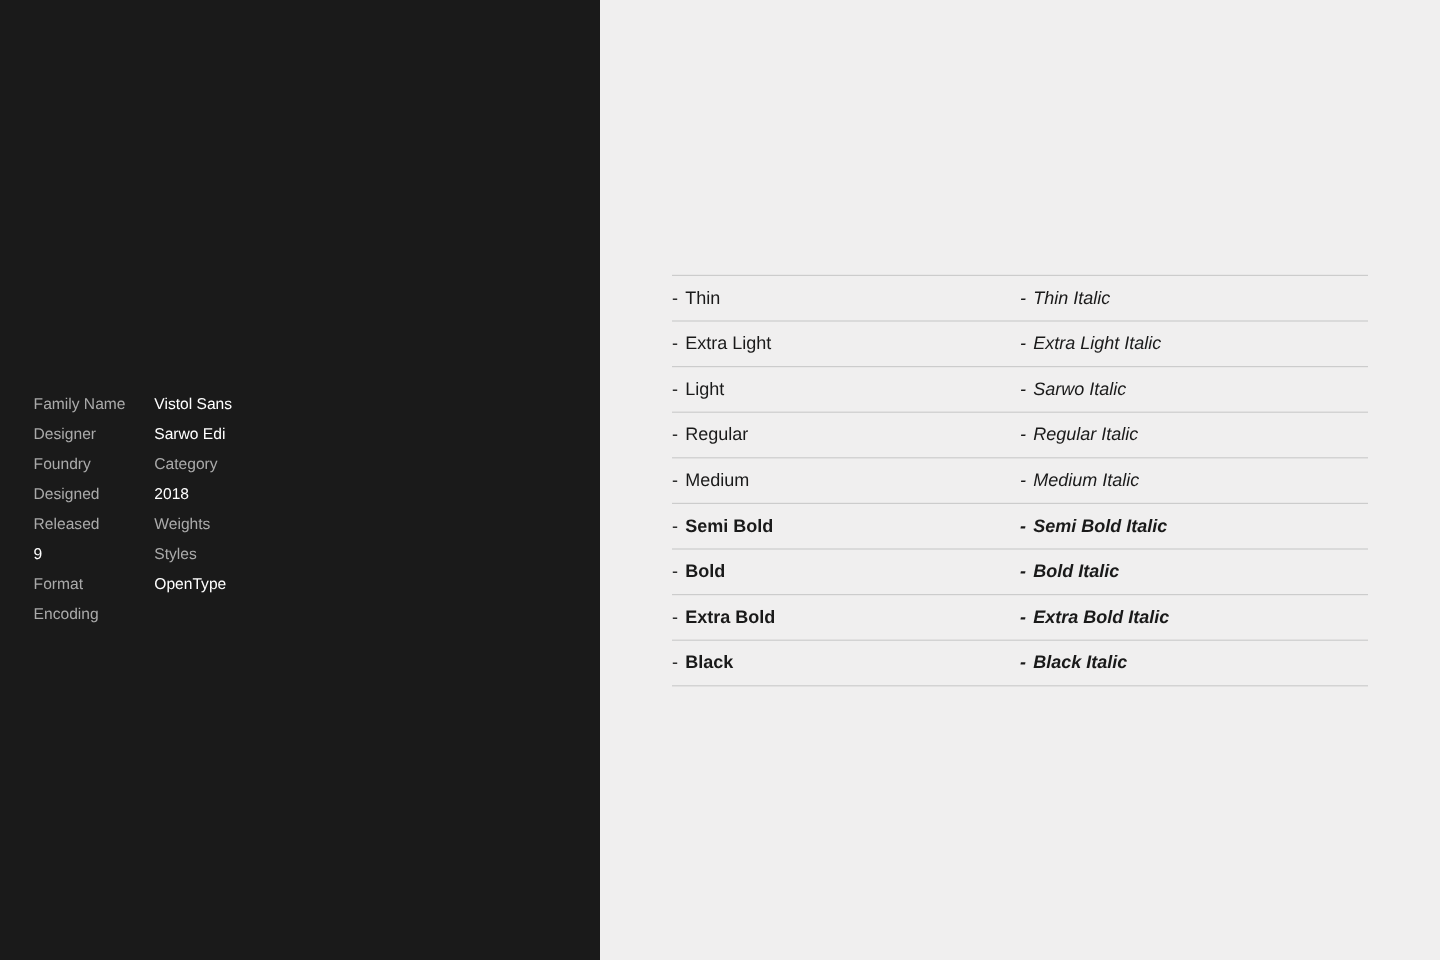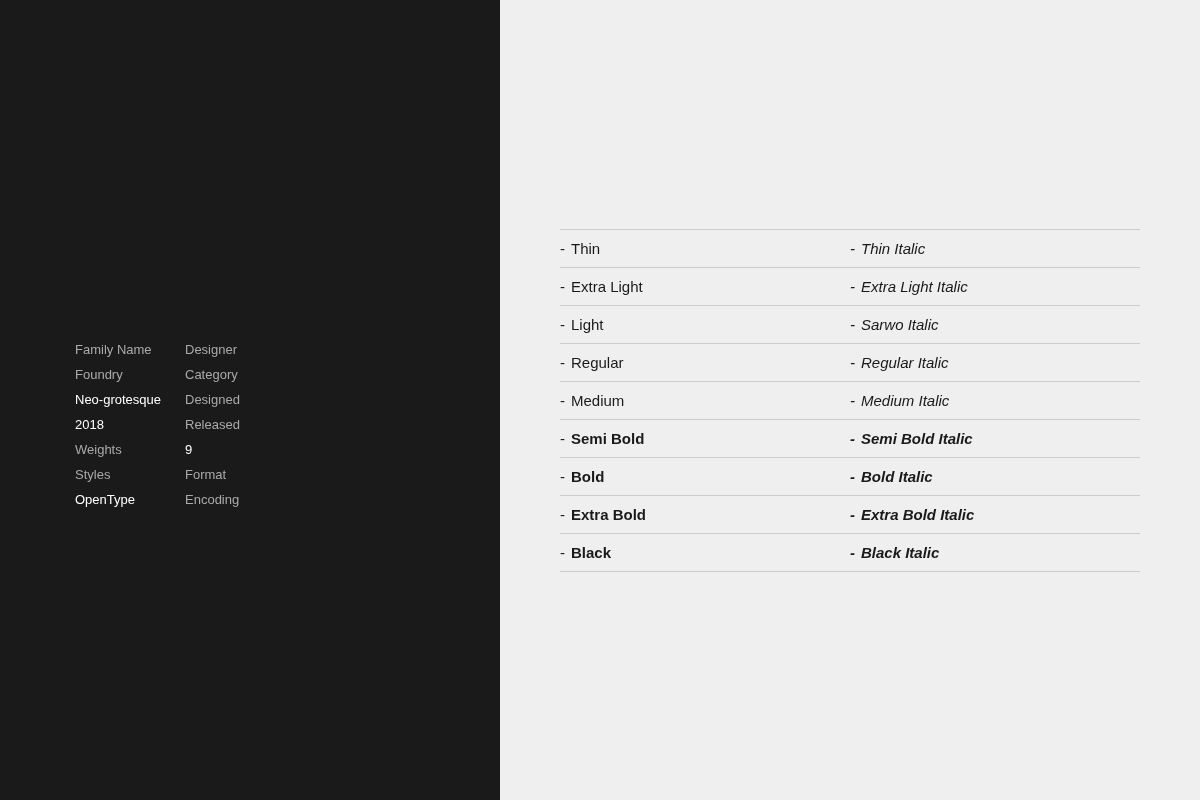--- a/index.html
+++ b/index.html
@@ -17,21 +17,21 @@
     }
 
     .left-panel {
       width: 500px;
       min-width: 500px;
       background-color: #1a1a1a;
       color: #ffffff;
       display: flex;
       flex-direction: column;
       justify-content: center;
-      padding: 60px 75px;
+      padding: 60px 28px;
     }
 
     .font-title {
       font-size: 58px;
       font-weight: 900;
       letter-spacing: -1px;
       margin-bottom: 48px;
       line-height: 1.1;
     }
 
@@ -114,24 +114,25 @@
   </style>
 </head>
 <body>
 
 <div class="left-panel">
   <h1 class="font-title"></h1>
 
   <div class="meta-table">
 
   <span class="meta-label">Family Name</span>
+      <span class="meta-value">Vistol Sans</span>
       <span class="meta-label">Designer</span>
+      <span class="meta-value">Sarwo Edi</span>
       <span class="meta-label">Foundry</span>
       <span class="meta-label">Category</span>
-      <span class="meta-value">Neo-grotesque</span>
       <span class="meta-label">Designed</span>
       <span class="meta-value">2018</span>
       <span class="meta-label">Released</span>
       <span class="meta-label">Weights</span>
       <span class="meta-value">9</span>
       <span class="meta-label">Styles</span>
       <span class="meta-label">Format</span>
       <span class="meta-value">OpenType</span>
       <span class="meta-label">Encoding</span>
     </div>

